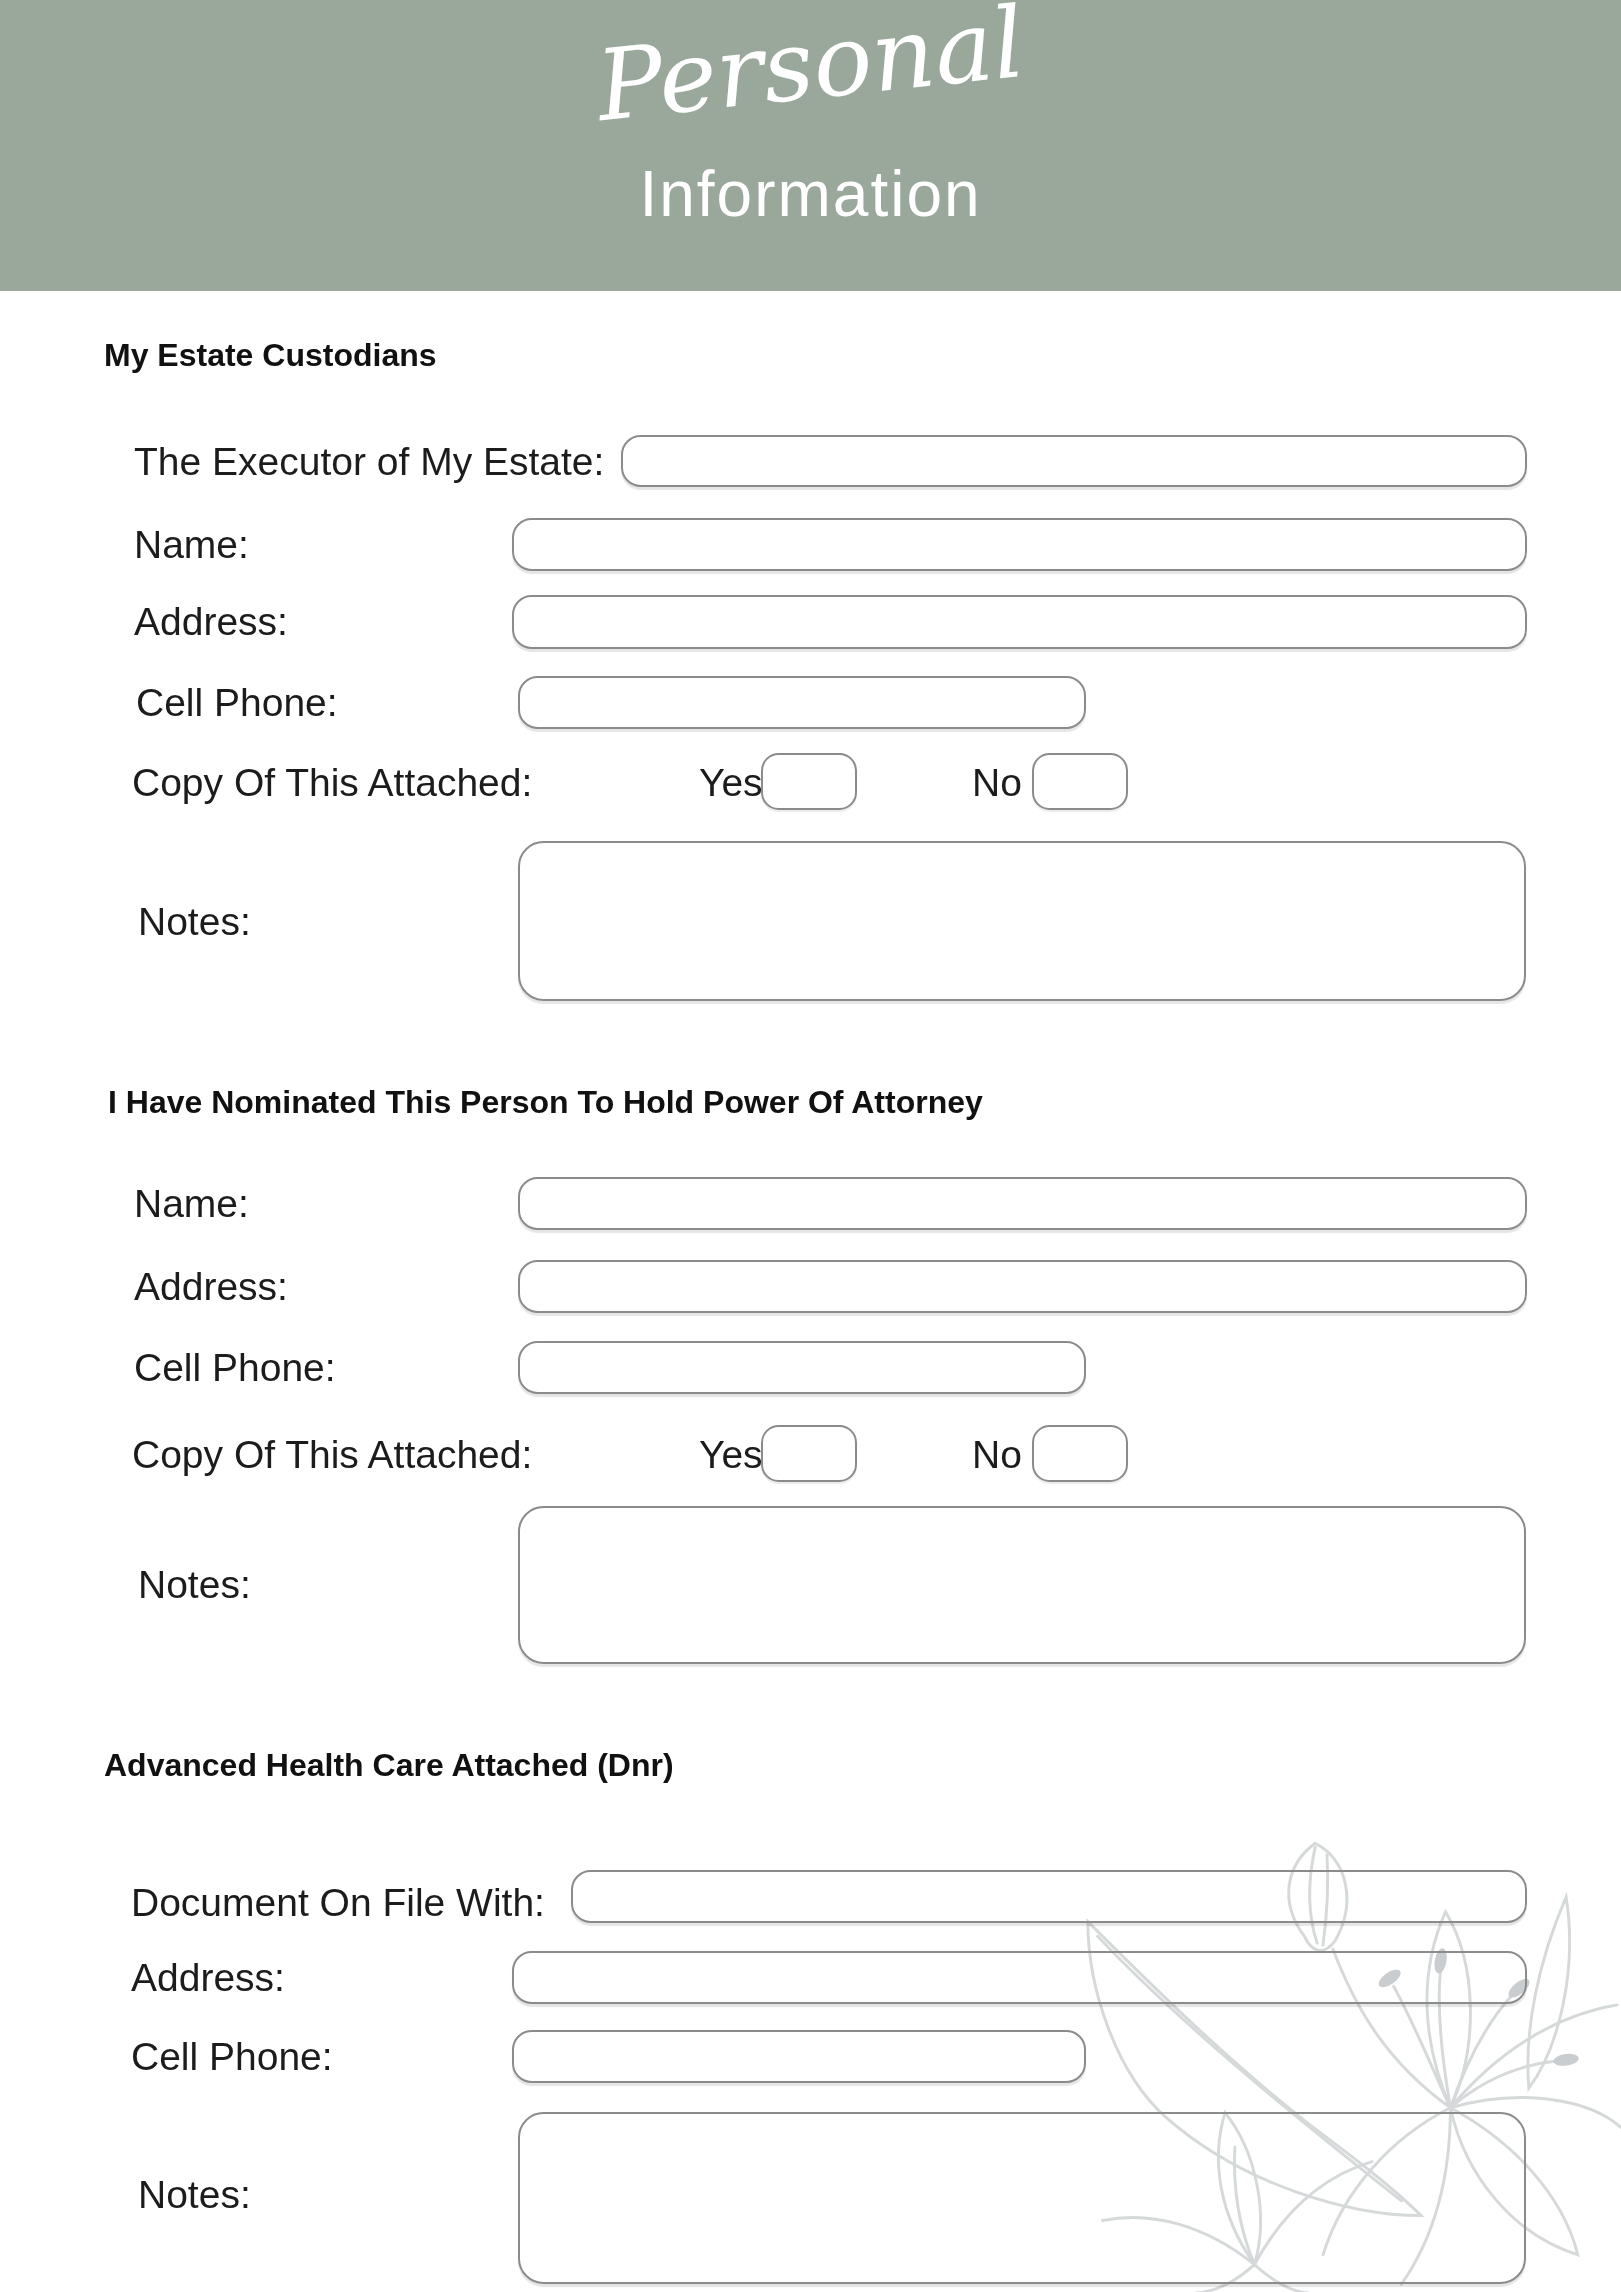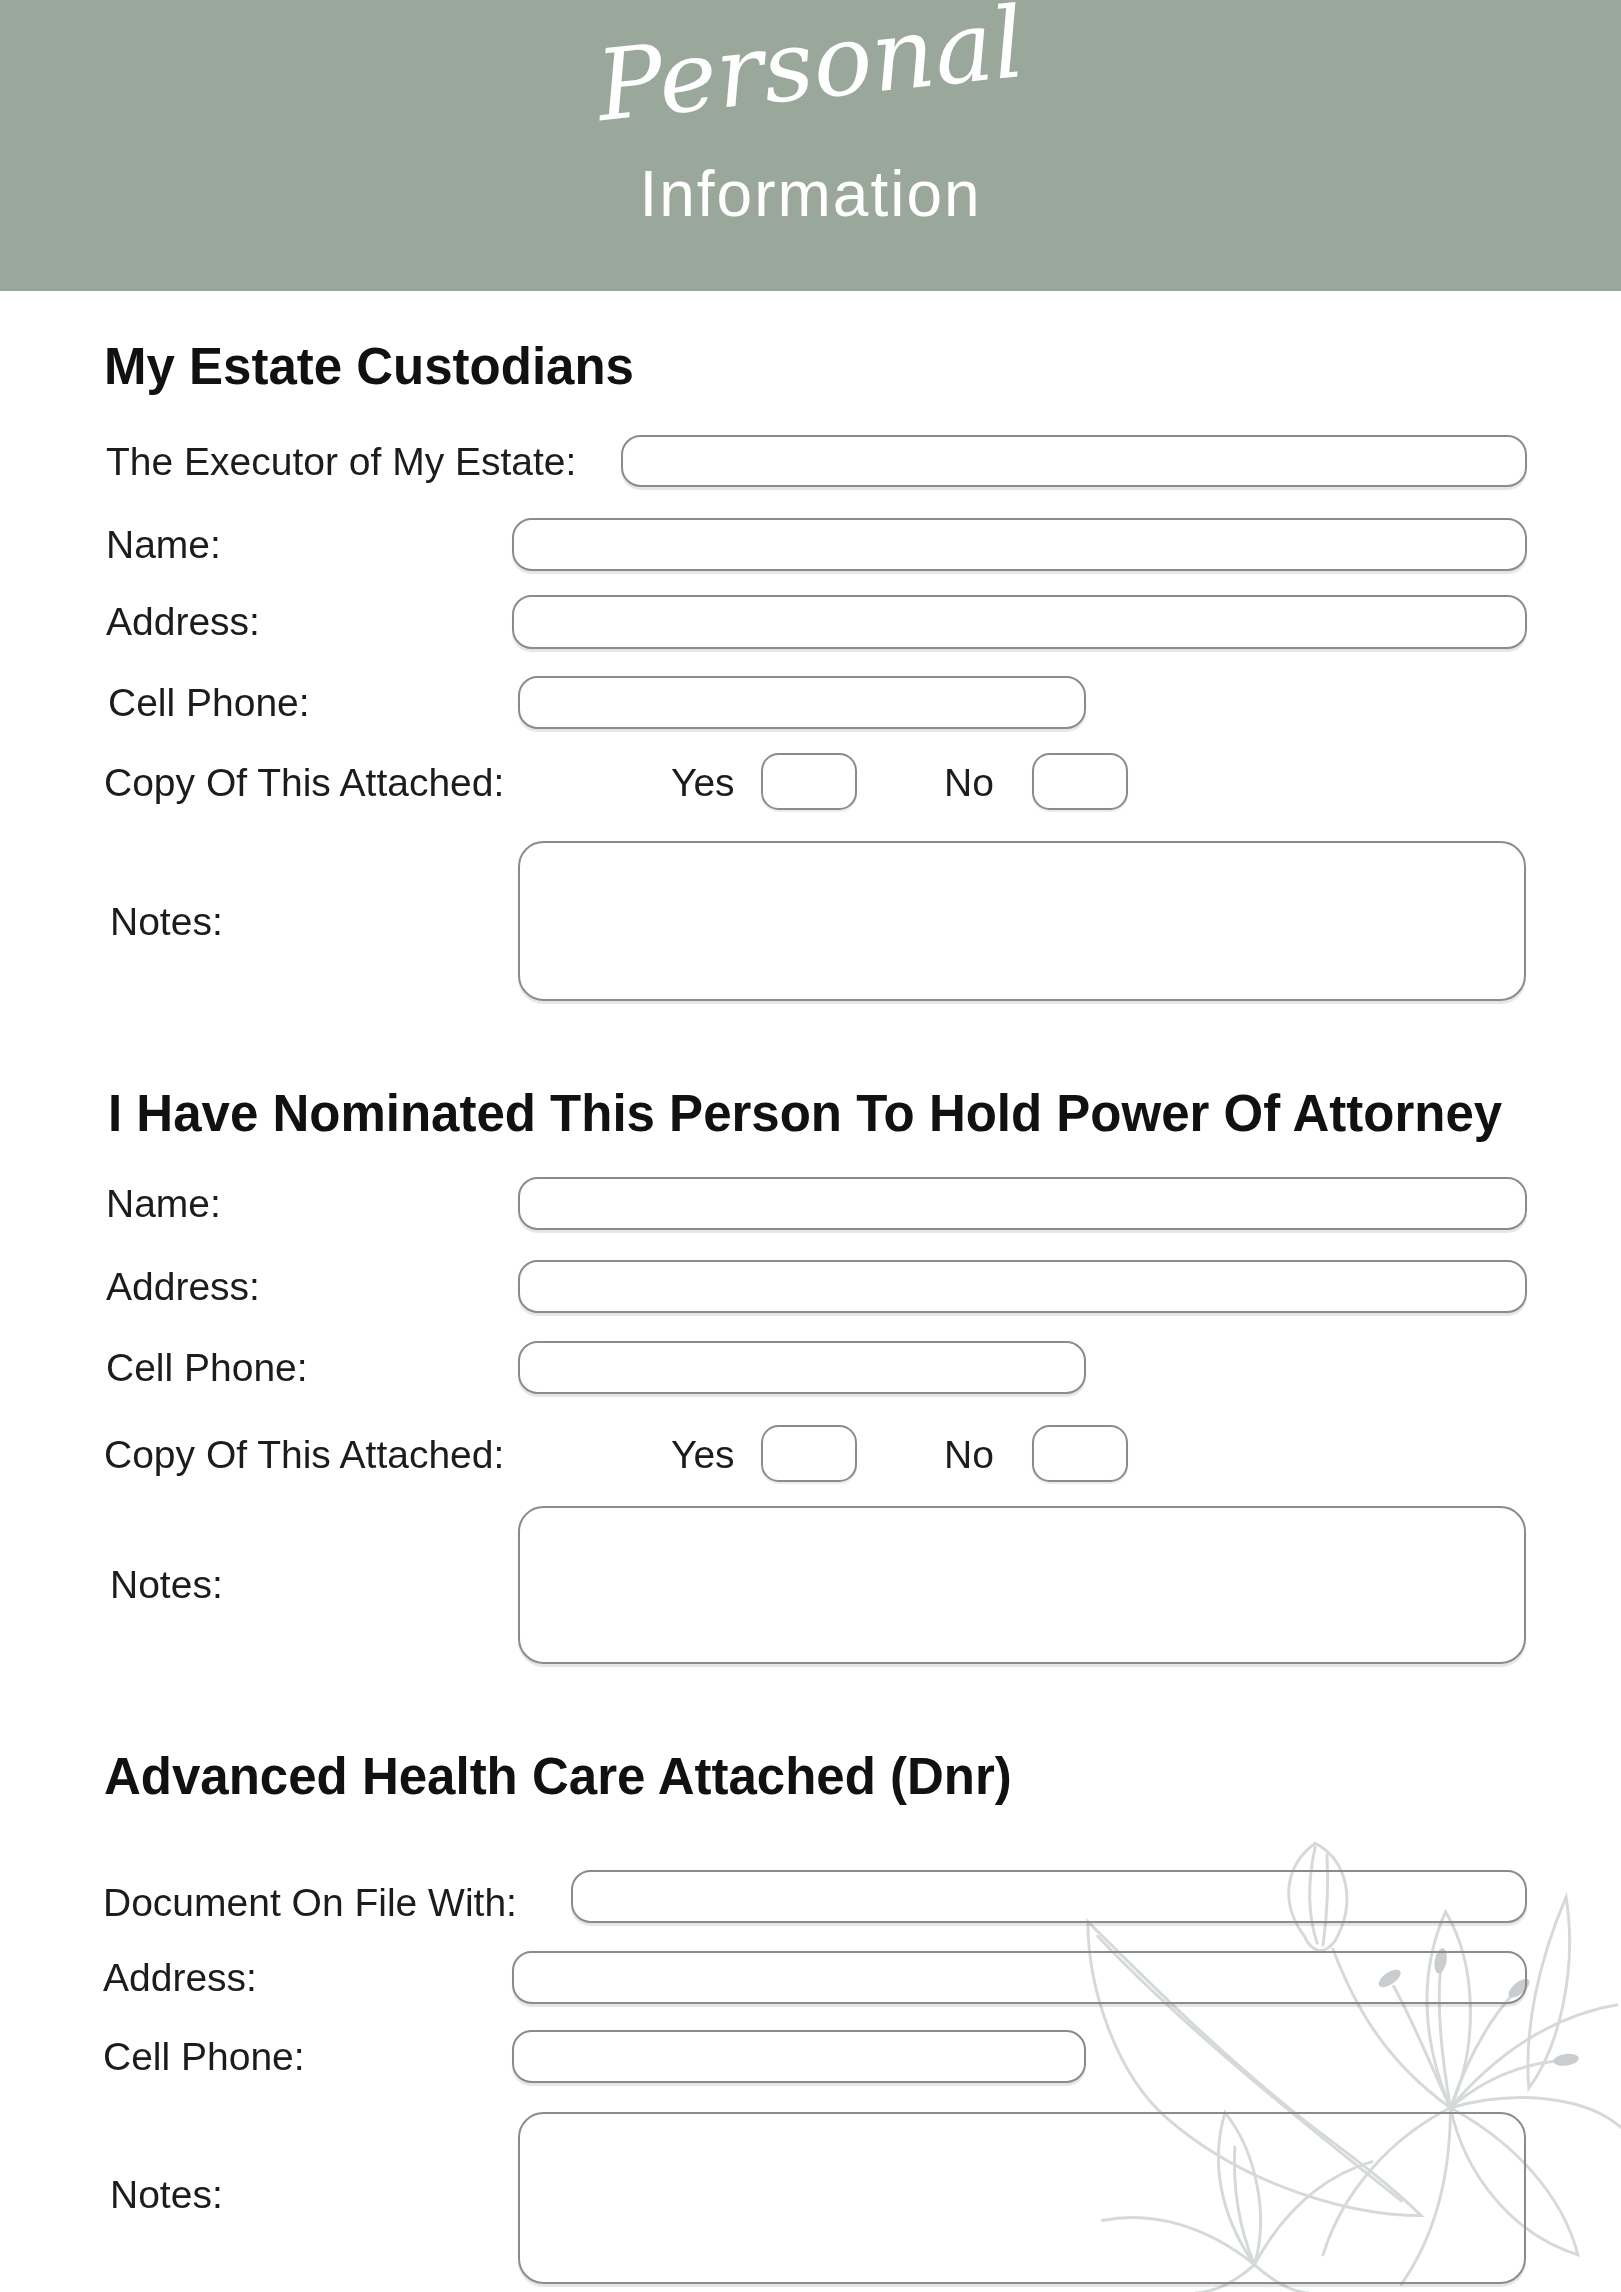--- a/index.html
+++ b/index.html
@@ -6,22 +6,22 @@
   .page{position:relative;width:1621px;height:2293px;background:#ffffff;overflow:hidden;
         font-family:"Liberation Sans","DejaVu Sans",sans-serif;}
   
   .header{position:absolute;left:0;top:0;width:1621px;height:291px;background:#99A89B;z-index:2;}
   .script-title{position:absolute;left:0;top:9.8px;width:100%;text-align:center;
         font-family:"DejaVu Serif",cursive,serif;font-style:italic;font-weight:400;
         font-size:98px;line-height:108px;color:#ffffff;transform:rotate(-6deg);transform-origin:50% 50%;}
   .main-title{position:absolute;left:0;top:149px;width:100%;text-align:center;
         font-size:64px;line-height:90px;font-weight:300;letter-spacing:2px;color:#ffffff;}
   
-  .h2{position:absolute;font-size:51px;font-weight:700;color:#111111;white-space:nowrap;z-index:3;}
-  .lbl{position:absolute;font-size:39px;color:#1C1C1C;line-height:53px;white-space:nowrap;z-index:3;}
+  .h2{position:absolute;font-size:32px;font-weight:700;color:#111111;white-space:nowrap;z-index:3;}
+  .lbl{position:absolute;font-size:39px;color:#1C1C1C;line-height:53px;white-space:nowrap;z-index:3;margin-left:28px;}
   .field{position:absolute;background:transparent;border:2px solid #8B8B8B;border-radius:19.6px;
         box-shadow:0 2.9px 1px rgba(0,0,0,0.10);font-size:33px;color:#222;padding:0 21.6px;
         box-sizing:border-box;outline:none;z-index:3;}
   textarea.field{border-radius:25.5px;resize:none;padding:15.7px 21.6px;line-height:43px;}
   .checkbox{position:absolute;width:92px;height:53px;border:2px solid #8B8B8B;border-radius:17.6px;
         background:transparent;box-shadow:0 2px 1px rgba(0,0,0,0.08);cursor:pointer;z-index:3;}
   .flower{position:absolute;right:0;bottom:0;width:592px;height:489px;z-index:1;}
 </style>
 </head>
 <body>

